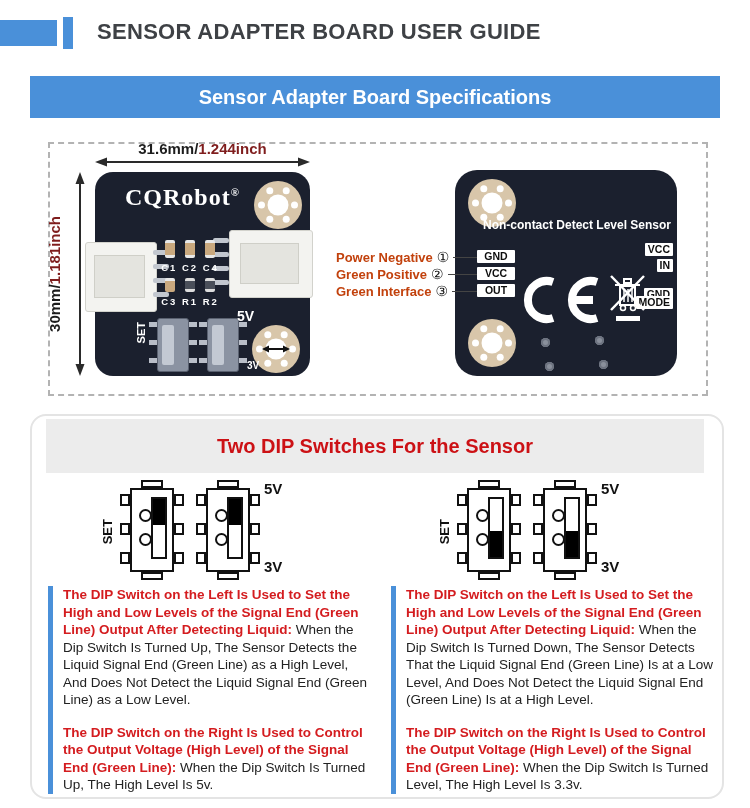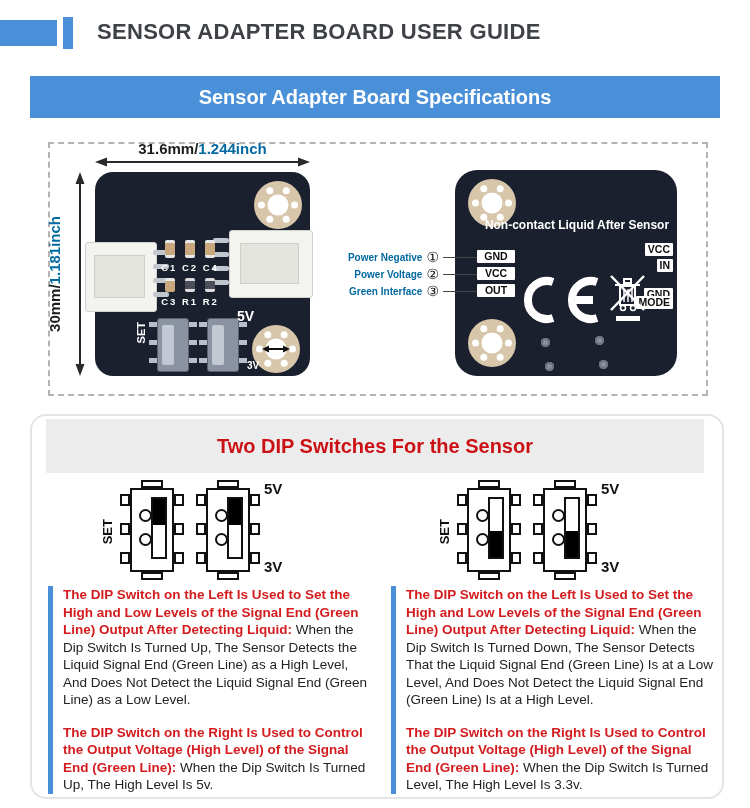--- a/index.html
+++ b/index.html
@@ -13,21 +13,21 @@
   #hdr-title{left:97px;top:19px;font-size:22px;font-weight:bold;color:#3e4145;letter-spacing:.3px;}
 
   
   #banner{left:30px;top:76px;width:690px;height:42px;background:#4a90d9;
           color:#fff;font-size:20px;font-weight:bold;text-align:center;line-height:42px;}
 
   
   #spec-box{left:48px;top:142px;width:656px;height:250px;border:2px dashed #b3b3b3;}
 
   .dim-label{font-size:15px;font-weight:bold;color:#1c1c1c;}
-  .dim-inch{color:#0369a1;}
+  .dim-inch{color:#7f1d1d;}
   #dim-w-label{left:95px;top:140px;width:215px;text-align:center;}
   #dim-w-arrow{left:95px;top:156px;}
   #dim-h-arrow{left:74px;top:172px;}
   #dim-h-label{left:46px;top:172px;height:204px;display:flex;align-items:center;}
   .vtext{writing-mode:vertical-rl;transform:rotate(180deg);white-space:nowrap;}
 
   
   .pcb{background:#1b202e;border-radius:18px;}
   #board-front{left:95px;top:172px;width:215px;height:204px;}
   #board-back{left:455px;top:170px;width:222px;height:206px;border-radius:22px;}
@@ -61,21 +61,21 @@
   #hole-dim .in{font-size:15px;font-weight:bold;color:#4a90d9;}
 
   #back-title{left:26px;top:48px;width:192px;text-align:center;color:#fff;font-size:12px;font-weight:bold;}
   .pinbox{position:absolute;background:#fff;color:#0d0d0d;font-weight:bold;font-size:10.5px;
           line-height:13px;padding:0 3px;border-radius:1px;text-align:center;}
   .pinbox.lft{left:22px;width:32px;}
   .pinbox.rgt{right:4px;}
 
   .desc-row{display:flex;align-items:center;justify-content:flex-end;gap:4px;height:14px;
             left:336px;width:141px;}
-  .desc-row .lbl{font-size:10px;font-weight:bold;color:#0369a1;white-space:nowrap;}
+  .desc-row .lbl{font-size:13px;font-weight:bold;color:#c2410c;white-space:nowrap;}
   .desc-row .num{font-size:14px;color:#111;line-height:14px;}
   .desc-row .conn-line{width:34px;border-top:1.5px solid #444;height:0;}
 
   .sdot{position:absolute;width:9px;height:9px;border-radius:50%;background:#8a909c;
         box-shadow:inset 0 0 0 2px #6d7380;}
 
   
   #dip-box{left:30px;top:414px;width:690px;height:381px;border:2px solid #e4e4e4;border-radius:16px;}
   #dip-band{left:14px;top:3px;width:658px;height:54px;background:#ececec;
             color:#cc1115;font-size:20px;font-weight:bold;text-align:center;line-height:54px;}
@@ -136,20 +136,21 @@
     <polygon points="6,0 1.5,12 10.5,12" fill="#2a2a2a"></polygon>
     <polygon points="6,204 1.5,192 10.5,192" fill="#2a2a2a"></polygon>
   </svg>
   <div class="abs dim-label" id="dim-h-label">
     <div class="vtext">
       <span>30mm/</span><span class="dim-inch">1.181inch</span>
     </div>
   </div>
 
   <div class="abs pcb" id="board-front">
+    <div class="abs" id="brand"><span>CQRobot</span><sup>®</sup></div>
 
     <svg class="abs" style="left:158px;top:8px" width="50" height="50">
       <circle cx="25" cy="25" r="24" fill="#d8c6aa"></circle>
       <circle cx="41.5" cy="25" r="3.5" fill="#fff"></circle>
         <circle cx="33.2" cy="39.3" r="3.5" fill="#fff"></circle>
       <circle cx="16.8" cy="39.3" r="3.5" fill="#fff"></circle>
         <circle cx="8.5" cy="25" r="3.5" fill="#fff"></circle>
       <circle cx="16.8" cy="10.7" r="3.5" fill="#fff"></circle>
         <circle cx="33.2" cy="10.7" r="3.5" fill="#fff"></circle>
       <circle cx="25" cy="25" r="10.5" fill="#fff"></circle>
@@ -226,21 +227,21 @@
       <circle cx="25" cy="25" r="24" fill="#d8c6aa"></circle>
       <circle cx="41.5" cy="25" r="3.5" fill="#fff"></circle>
         <circle cx="33.2" cy="39.3" r="3.5" fill="#fff"></circle>
       <circle cx="16.8" cy="39.3" r="3.5" fill="#fff"></circle>
         <circle cx="8.5" cy="25" r="3.5" fill="#fff"></circle>
       <circle cx="16.8" cy="10.7" r="3.5" fill="#fff"></circle>
         <circle cx="33.2" cy="10.7" r="3.5" fill="#fff"></circle>
       <circle cx="25" cy="25" r="10.5" fill="#fff"></circle>
     </svg>
 
-    <div class="abs" id="back-title">Non-contact Liquid After Sensor</div>
+    <div class="abs" id="back-title">Non-contact Detect Level Sensor</div>
 
     <div class="pinbox lft" style="top:80px">GND</div>
     <div class="pinbox lft" style="top:97px">VCC</div>
     <div class="pinbox lft" style="top:114px">OUT</div>
 
     <div class="pinbox rgt" style="top:73px">VCC</div>
     <div class="pinbox rgt" style="top:89px">IN</div>
     <div class="pinbox rgt" style="top:118px">GND</div>
     <div class="pinbox rgt" style="top:126px">MODE</div>
 
@@ -269,21 +270,21 @@
     <div class="sdot" style="left:90px;top:192px"></div>
     <div class="sdot" style="left:144px;top:190px"></div>
   </div>
 
   <div class="abs desc-row" style="top:250px">
     <span class="lbl">Power Negative</span>
     <span class="num">①</span>
     <span class="conn-line"></span>
   </div>
   <div class="abs desc-row" style="top:267px">
-    <span class="lbl">Power Voltage</span>
+    <span class="lbl">Green Positive</span>
     <span class="num">②</span>
     <span class="conn-line"></span>
   </div>
   <div class="abs desc-row" style="top:284px">
     <span class="lbl">Green Interface</span>
     <span class="num">③</span>
     <span class="conn-line"></span>
   </div>
 
   <div class="abs" id="dip-box">

